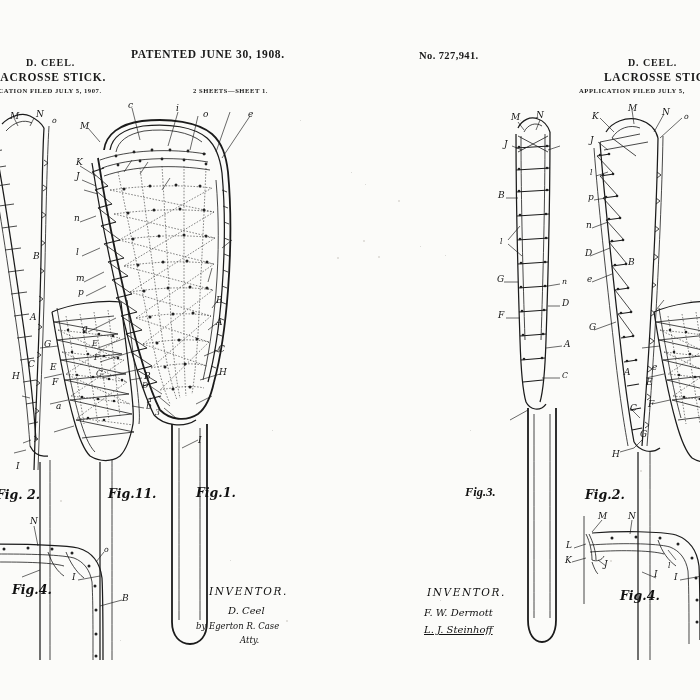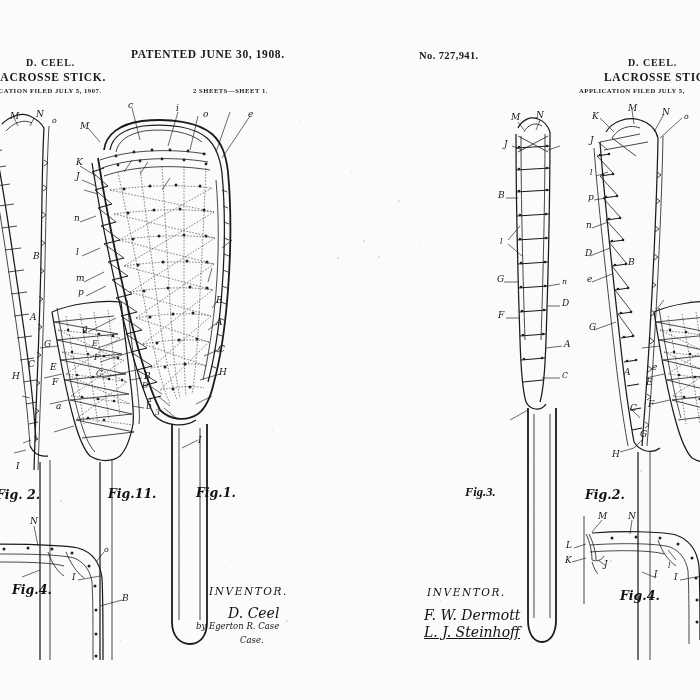--- a/index.html
+++ b/index.html
@@ -28,21 +28,21 @@
   
   .figlbl{position:absolute;font-family:"DejaVu Serif",serif;font-style:italic;
           font-size:12.5px;font-weight:600;color:#111;white-space:nowrap;
           transform-origin:left center;}
   .ref{position:absolute;font-family:"DejaVu Serif",serif;font-style:italic;
        font-size:9px;color:#151515;white-space:nowrap;line-height:1;}
   .ref.sm{font-size:7.8px;}
   .sig{position:absolute;font-family:"DejaVu Serif",serif;font-style:italic;
        white-space:nowrap;color:#111;}
   .sig-cap{font-size:10.5px;letter-spacing:1.6px;}
-  .sig-nm{font-size:14px;}
+  .sig-nm{font-size:10px;}
   .sig-sm{font-size:8.5px;}
 
   svg{position:absolute;top:0;left:0;overflow:visible;}
   .ln{fill:none;stroke:#1b1b1b;}
   .thin{stroke-width:.8;}
   .med{stroke-width:1.25;}
   .thick{stroke-width:1.8;}
   .lead{fill:none;stroke:#1b1b1b;stroke-width:.65;}
   .netl{fill:none;stroke:#333;stroke-width:.6;stroke-dasharray:1.6 1.5;}
   .knot{fill:#222;}
@@ -715,21 +715,21 @@
 
   <div class="figlbl" style="left:465px;top:485px;font-family:Liberation Serif, serif;">Fig.3.</div>
 
   <div class="figlbl" style="left:585px;top:487px;">Fig.2.</div>
 
   <div class="figlbl" style="left:620px;top:588px;">Fig.4.</div>
 
   <div class="sig sig-cap" style="left:209px;top:585px;">INVENTOR.</div>
   <div class="sig sig-nm" style="left:228px;top:605px;">D. Ceel</div>
   <div class="sig sig-sm" style="left:196px;top:621px;">by Egerton R. Case</div>
-  <div class="sig sig-sm" style="left:240px;top:635px;">Case.</div>
+  <div class="sig sig-sm" style="left:240px;top:635px;">Atty.</div>
 
   <div class="sig sig-cap" style="left:427px;top:586px;">INVENTOR.</div>
   <div class="sig sig-nm" style="left:424px;top:607px;">F. W. Dermott</div>
   <div class="sig sig-nm" style="left:424px;top:624px;text-decoration:underline;">L. J. Steinhoff</div>
 
   <div class="ref" style="left:10px;top:112px;">M</div>
   <div class="ref" style="left:36px;top:110px;">N</div>
   <div class="ref sm" style="left:52px;top:117px;">o</div>
   <div class="ref" style="left:33px;top:252px;">B</div>
   <div class="ref" style="left:30px;top:313px;">A</div>

